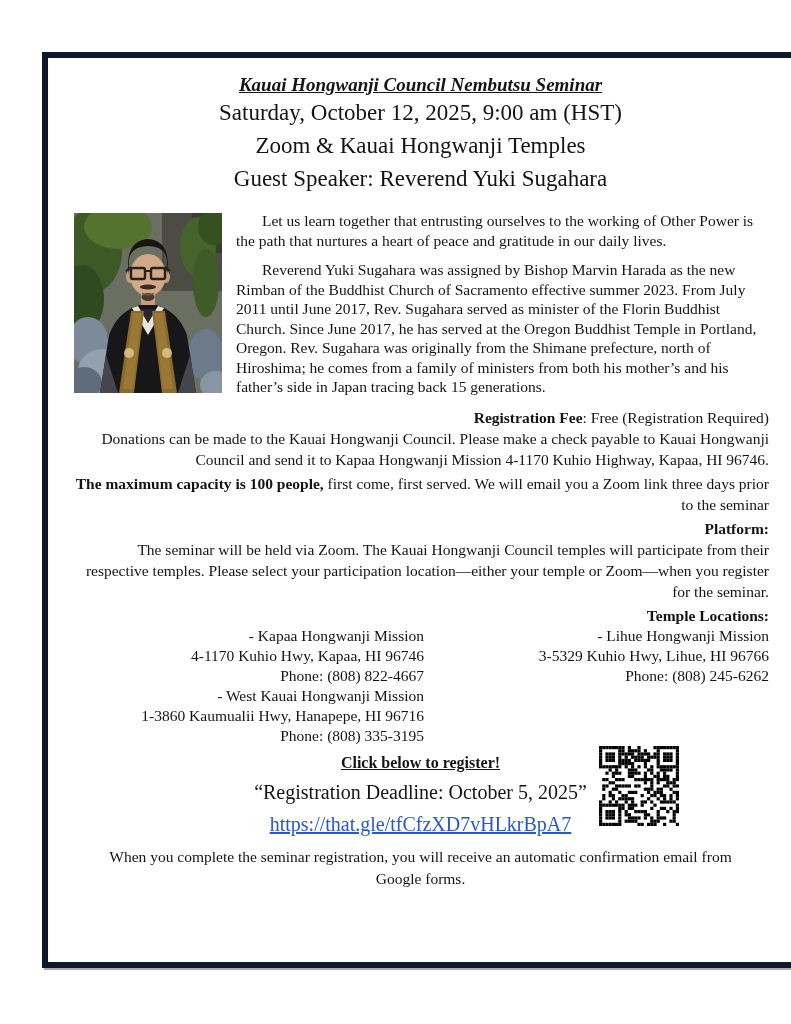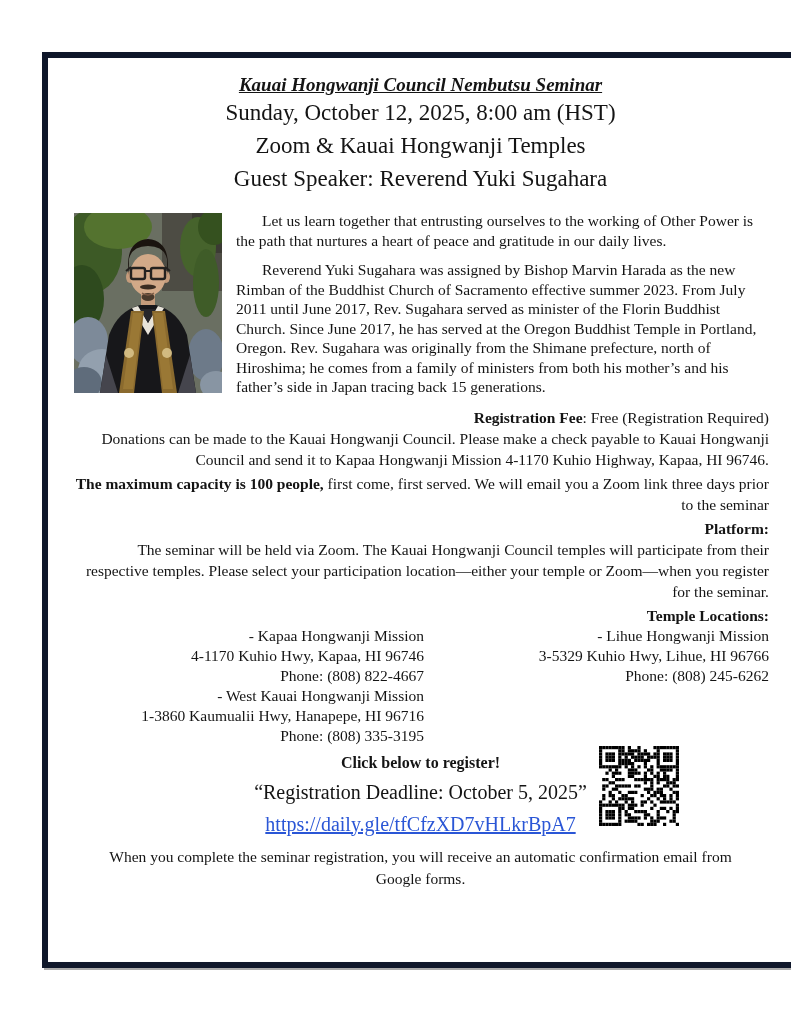--- a/index.html
+++ b/index.html
@@ -26,37 +26,37 @@
   .speaker-photo{
     float:left;width:148px;height:180px;margin:2px 14px 6px 2px;display:block;
   }
   .bio p{margin:0 0 10px 0;text-indent:26px;}
   .section{clear:both;font-size:15.5px;line-height:21px;text-align:right;}
   .mt{margin-top:3px;}
   .bold{font-weight:bold;}
   .temples-grid{display:grid;grid-template-columns:352px 1fr;line-height:20px;}
   .t-address,.t-phone{padding-left:9px;}
   .register{position:relative;text-align:center;margin-top:8px;}
-  .cta{font-size:16px;font-weight:bold;margin-top:6px;}
+  .cta{font-size:16px;font-weight:bold;margin-top:6px;text-decoration:underline;}
   .deadline{font-size:20px;margin-top:9px;}
   .link-row{margin-top:9px;}
   .reg-link{font-size:20px;text-decoration:underline;}
   .qr{position:absolute;left:527px;top:-8px;width:80px;height:80px;}
   .note{
     clear:both;text-align:center;font-size:15.5px;line-height:22px;
     margin:10px auto 0 auto;max-width:645px;
   }
 </style>
 </head>
 <body>
 
 <div class="page">
 
   <div class="kicker">Kauai Hongwanji Council Nembutsu Seminar</div>
-  <div class="sub-line">Sunday, October 12, 2025, 8:00 am (HST)</div>
+  <div class="sub-line">Saturday, October 12, 2025, 9:00 am (HST)</div>
   <div class="sub-line">Zoom &amp; Kauai Hongwanji Temples</div>
   <div class="sub-line">Guest Speaker: Reverend Yuki Sugahara</div>
 
   <div class="bio">
     <svg class="speaker-photo" viewBox="0 0 148 180" xmlns="http://www.w3.org/2000/svg">
       <rect x="0" y="0" width="148" height="180" fill="#6a6f62"></rect>
       <rect x="88" y="0" width="60" height="78" fill="#4d4c44"></rect>
       <rect x="118" y="0" width="30" height="40" fill="#3b3a33"></rect>
       <ellipse cx="18" cy="38" rx="30" ry="42" fill="#3d5a26"></ellipse>
       <ellipse cx="44" cy="14" rx="34" ry="22" fill="#54732f"></ellipse>
@@ -467,19 +467,19 @@
         <rect x="41.60" y="76.80" width="3.20" height="3.20"></rect>
         <rect x="48.00" y="76.80" width="3.20" height="3.20"></rect>
         <rect x="51.20" y="76.80" width="3.20" height="3.20"></rect>
         <rect x="54.40" y="76.80" width="3.20" height="3.20"></rect>
         <rect x="64.00" y="76.80" width="3.20" height="3.20"></rect>
         <rect x="76.80" y="76.80" width="3.20" height="3.20"></rect>
       </svg>
     <div class="cta">Click below to register!</div>
     <div class="deadline">“Registration Deadline: October 5, 2025”</div>
     <div class="link-row">
-      <a class="reg-link" href="#" style="color: rgb(42, 86, 214);">https://daily.gle/tfCfzXD7vHLkrBpA7</a>
+      <a class="reg-link" href="#" style="color: rgb(42, 86, 214);">https://that.gle/tfCfzXD7vHLkrBpA7</a>
     </div>
   </div>
 
   <div class="note">When you complete the seminar registration, you will receive an automatic confirmation email from Google forms.</div>
 
 </div>
 
 </body></html>

